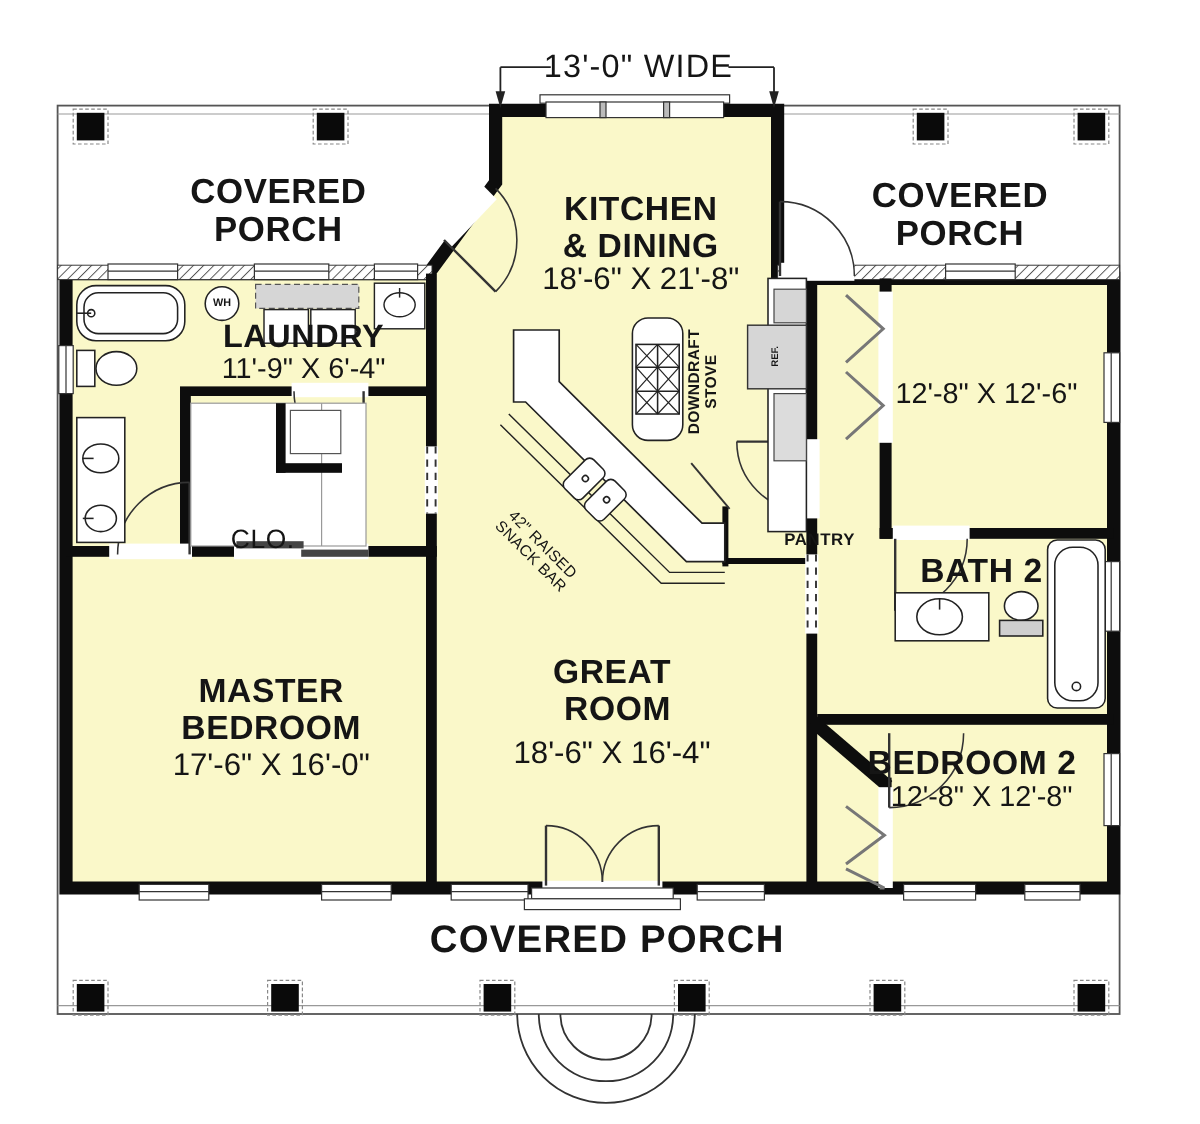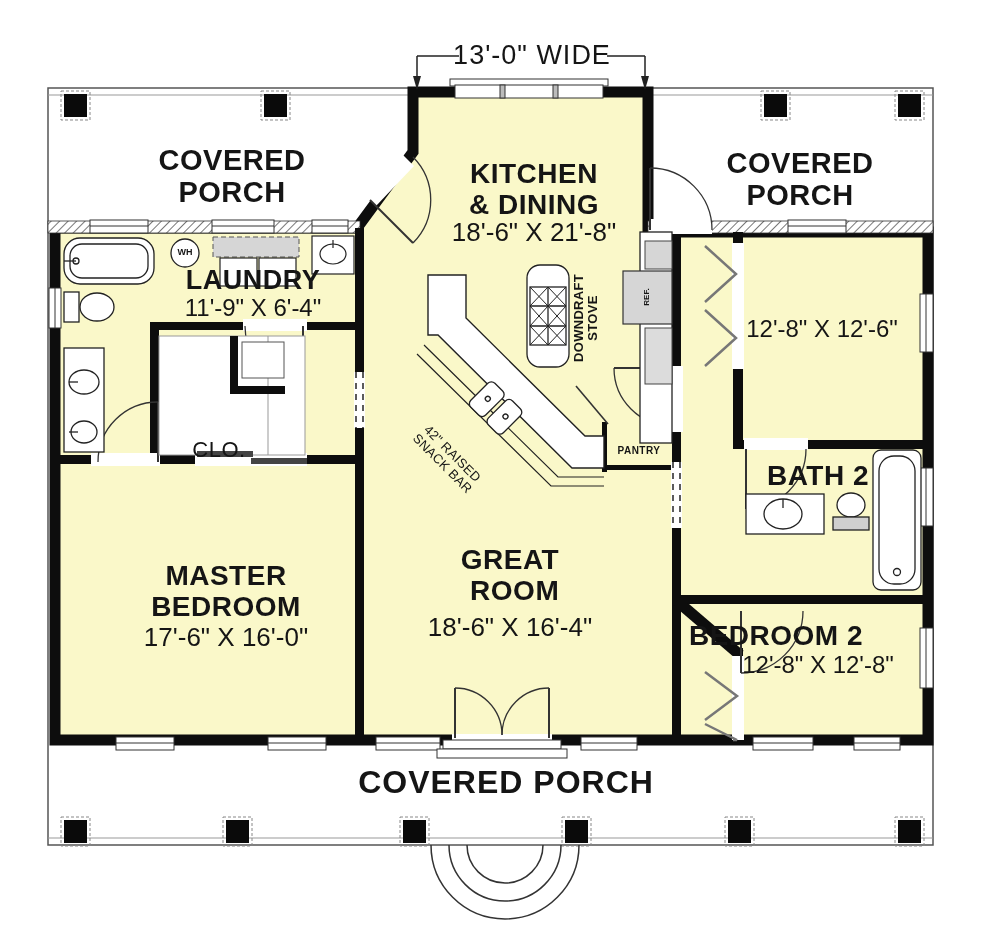--- a/index.html
+++ b/index.html
@@ -11,21 +11,21 @@
   .room-name{font-weight:bold;font-size:28px;}
   .room-dims{font-weight:400;font-size:26px;letter-spacing:0;}
   .porch-name{font-weight:bold;font-size:29px;}
   .porch-bottom{font-weight:bold;font-size:32px;letter-spacing:1px;}
   .dim-note{font-weight:500;font-size:27px;letter-spacing:1px;}
   .small-note{font-weight:bold;font-size:13px;letter-spacing:.3px;}
   .rot-ccw{transform:translate(-50%,-50%) rotate(-90deg);}
   .rot-45{transform:translate(-50%,-50%) rotate(45deg);font-weight:500;}
   .tiny{font-size:9px;font-weight:bold;letter-spacing:0;}
   .clo{font-weight:400;font-size:22px;}
-  .pantry{font-weight:600;font-size:10px;letter-spacing:.5px;}
+  .pantry{font-weight:600;font-size:14px;letter-spacing:.5px;margin-left:44px;}
   .dims-sm{font-size:24px;}
 </style>
 </head>
 <body>
 
 <div id="plan-root">
 
 <svg id="plan-svg" width="1000" height="937" viewBox="0 0 1000 937" xmlns="http://www.w3.org/2000/svg">
   <defs>
     <pattern id="hatch" width="6" height="6" patternUnits="userSpaceOnUse" patternTransform="rotate(45)">
@@ -339,21 +339,21 @@
 <div class="lbl room-name" style="left:818px;top:476px;">BATH 2</div>
 
 <div class="lbl room-name" style="left:226px;top:592px;">MASTER
 BEDROOM</div>
 <div class="lbl room-dims" style="left:226px;top:637px;">17'-6" X 16'-0"</div>
 
 <div class="lbl room-name" style="left:510px;top:576px;text-align:right;">GREAT
 ROOM</div>
 <div class="lbl room-dims" style="left:510px;top:627px;">18'-6" X 16'-4"</div>
 
-<div class="lbl room-name" style="left:776px;top:636px;">BEDROOM 2</div>
+<div class="lbl room-name" style="left:810px;top:636px;">BEDROOM 2</div>
 <div class="lbl room-dims dims-sm" style="left:818px;top:665px;">12'-8" X 12'-8"</div>
 
 <div class="lbl small-note rot-ccw" style="left:586px;top:318px;">DOWNDRAFT
 STOVE</div>
 <div class="lbl small-note rot-45" style="left:447px;top:459px;">42" RAISED
 SNACK BAR</div>
 <div class="lbl tiny" style="left:185px;top:253px;">WH</div>
 <div class="lbl tiny rot-ccw" style="left:647px;top:297px;font-size:8px;">REF.</div>
 
 </div>

